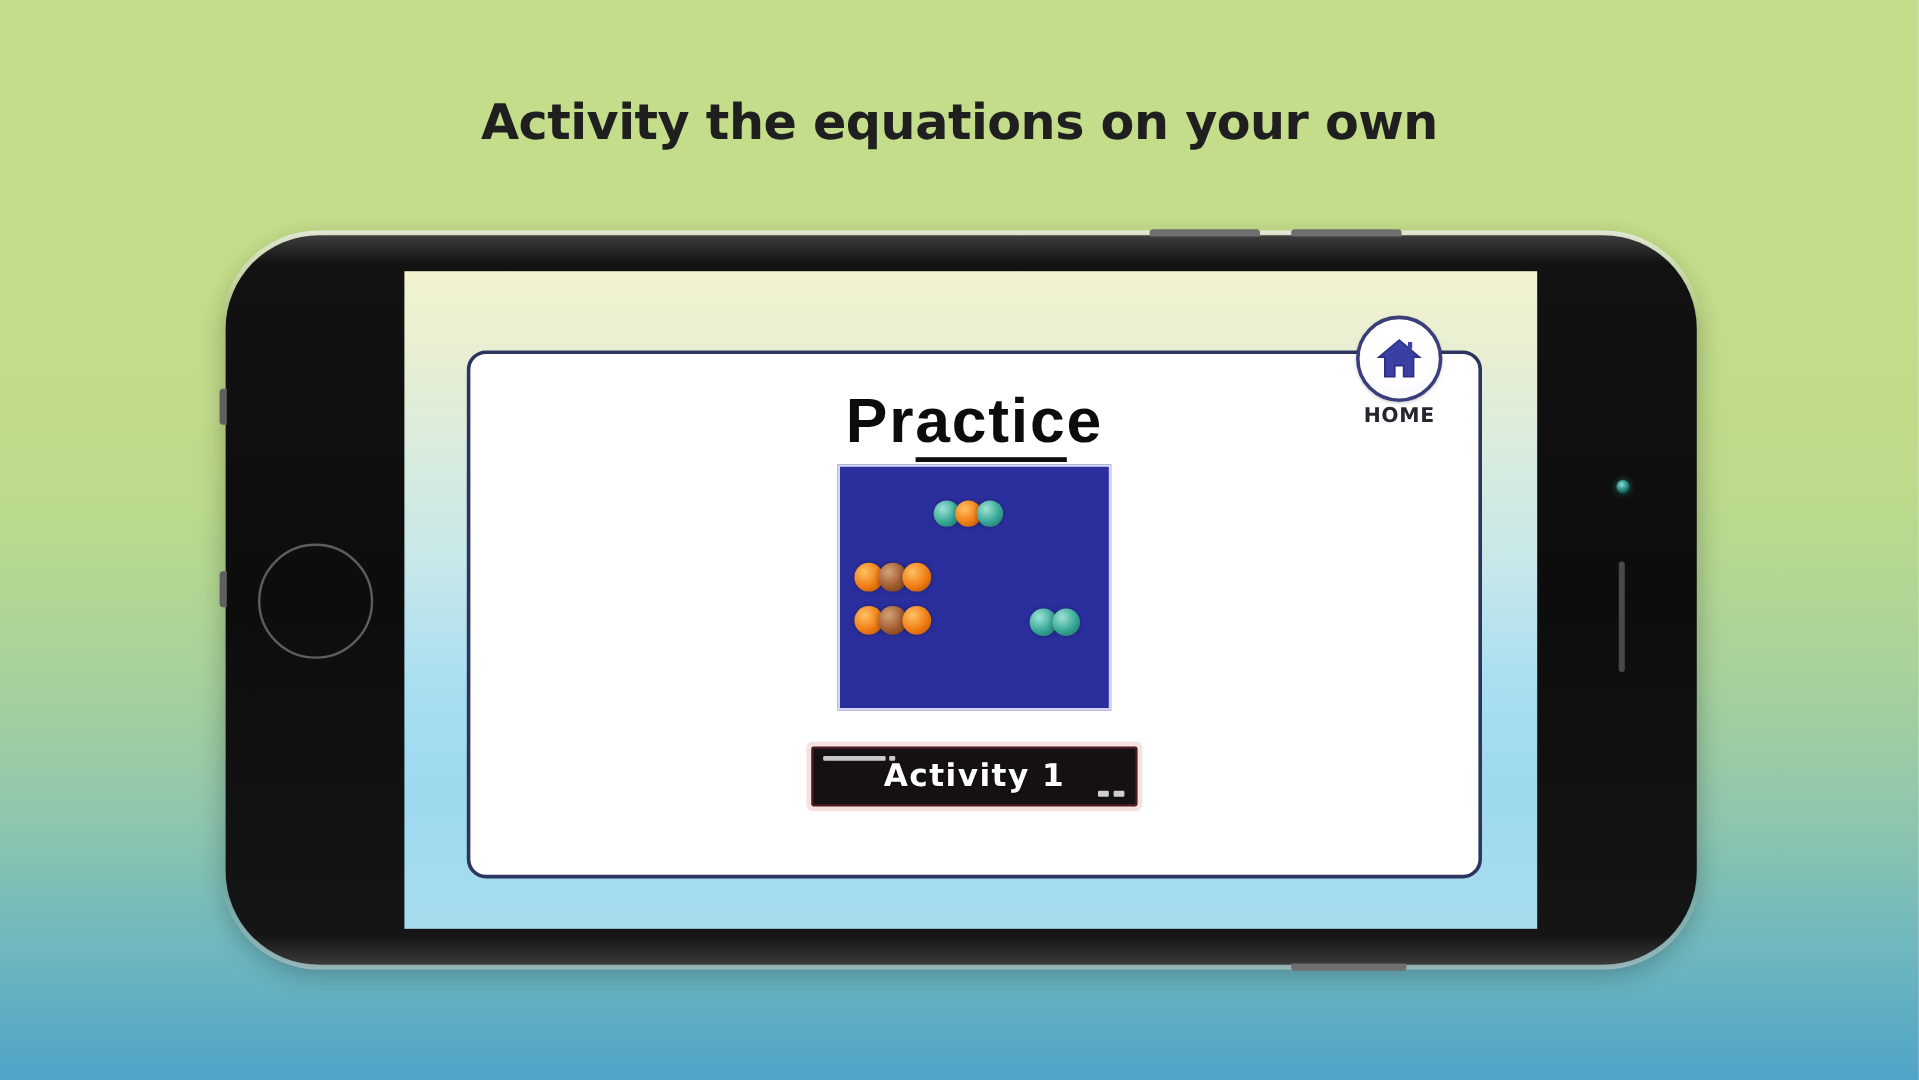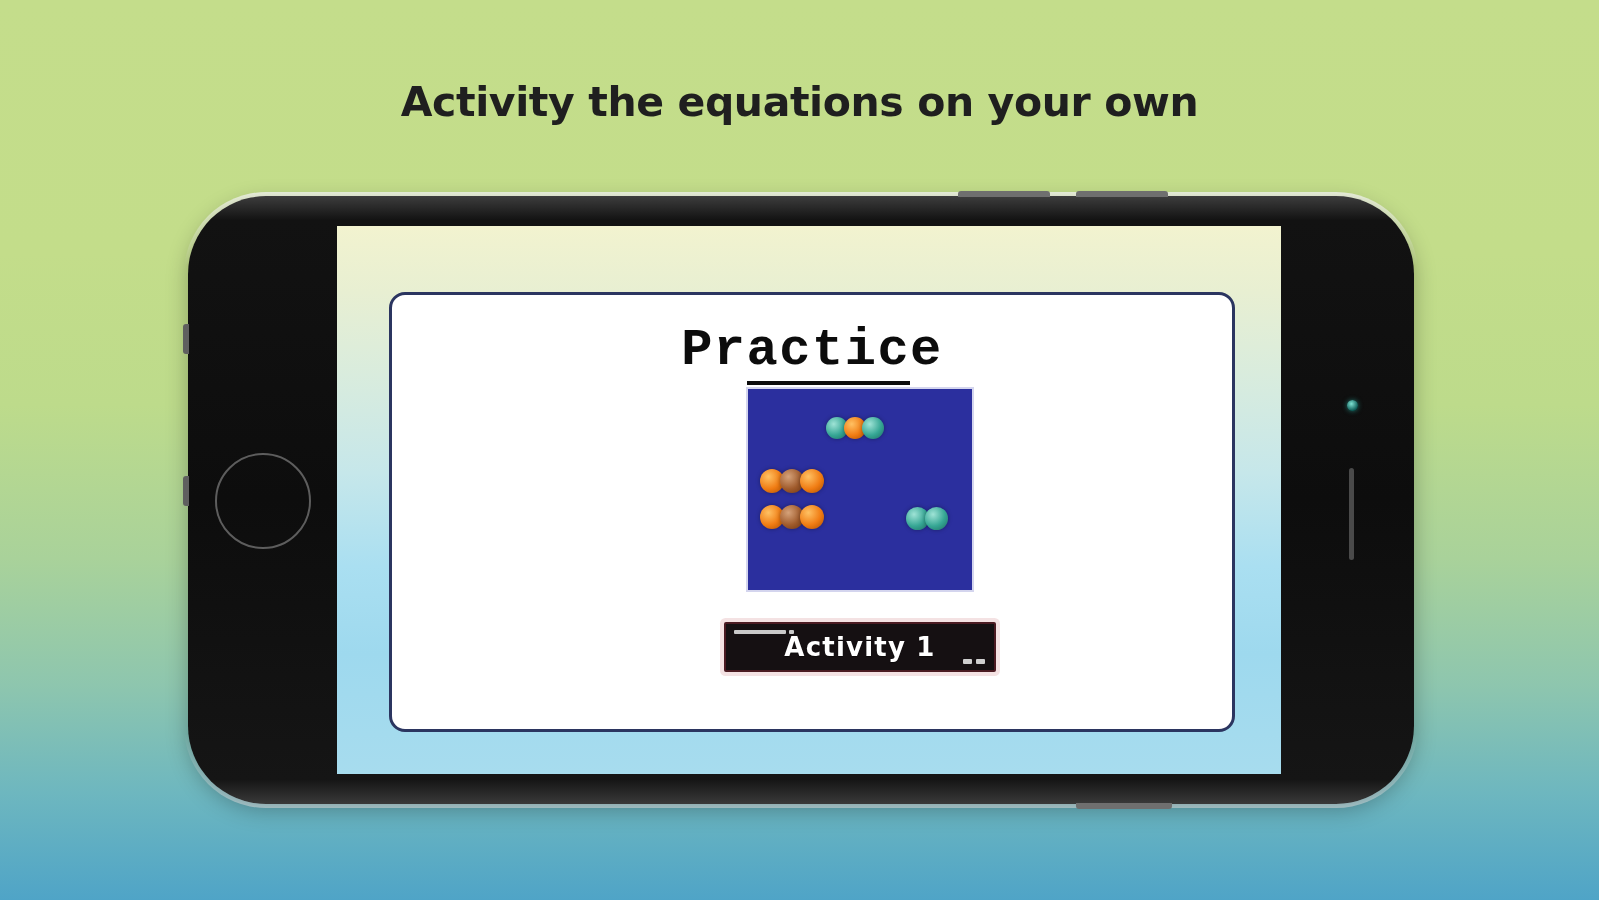--- a/index.html
+++ b/index.html
@@ -116,31 +116,31 @@
   }
 
   
   .practice-title {
     position: absolute; top: 26px; left: 0; width: 100%;
     text-align: center;
     font-size: 52px;
     font-weight: 700;
     letter-spacing: 1.5px;
     color: #0c0c0c;
-    font-family: Liberation Mono, monospace;
+    font-family: Liberation Sans, sans-serif;
   }
   .practice-title .underlined {
     border-bottom: 4px solid #0c0c0c;
     padding-bottom: 1px;
   }
 
   
   .activities {
     position: absolute; top: 92px; left: 0; width: 100%;
-    display: flex; justify-content: center;  margin-left: 48px;
+    display: flex; justify-content: center; 
   }
   .activity-col { display: flex; flex-direction: column; align-items: center; }
 
   .thumb {
     width: 228px; height: 205px;
     background: #2b2f9e;
     border: 2px solid #d4d5ee;
     position: relative;
     overflow: hidden;
   }
@@ -214,20 +214,32 @@
   <div class="side-btn-left sbl-2"></div>
 
   <div class="home-btn-phone"></div>
   <div class="camera-dot"></div>
   <div class="speaker-slot"></div>
 
   <div class="screen">
 
     <div class="app-card">
 
+      <div class="home-widget">
+        <div class="home-circle">
+          <span>
+            <svg viewBox="0 0 24 24" aria-hidden="true">
+              <path d="M12 2.6 1.8 11.2h3.0V21h5.0v-5.6h4.4V21h5.0v-9.8h3.0z" fill="#3b3fa3"></path>
+              <path d="M12 2.6 1.8 11.2h3.0V21h5.0v-5.6h4.4V21h5.0v-9.8h3.0z" fill="none" stroke="#2a2e86" stroke-width="0.8"></path>
+              <rect x="16.4" y="3.6" width="2.1" height="3.4" fill="#3b3fa3"></rect>
+            </svg>
+          </span>
+        </div>
+        <div class="home-label">HOME</div>
+      </div>
 
       <div class="practice-title"><span>Pr</span><span class="underlined">actic</span><span>e</span></div>
 
       <div class="activities">
 
         <div class="activity-col">
           <div class="thumb one">
 
             <div class="atom teal" style="left:78px;  top:28px;  width:22px; height:22px;"></div>
             <div class="atom orange" style="left:96px;  top:28px;  width:22px; height:22px;"></div>

